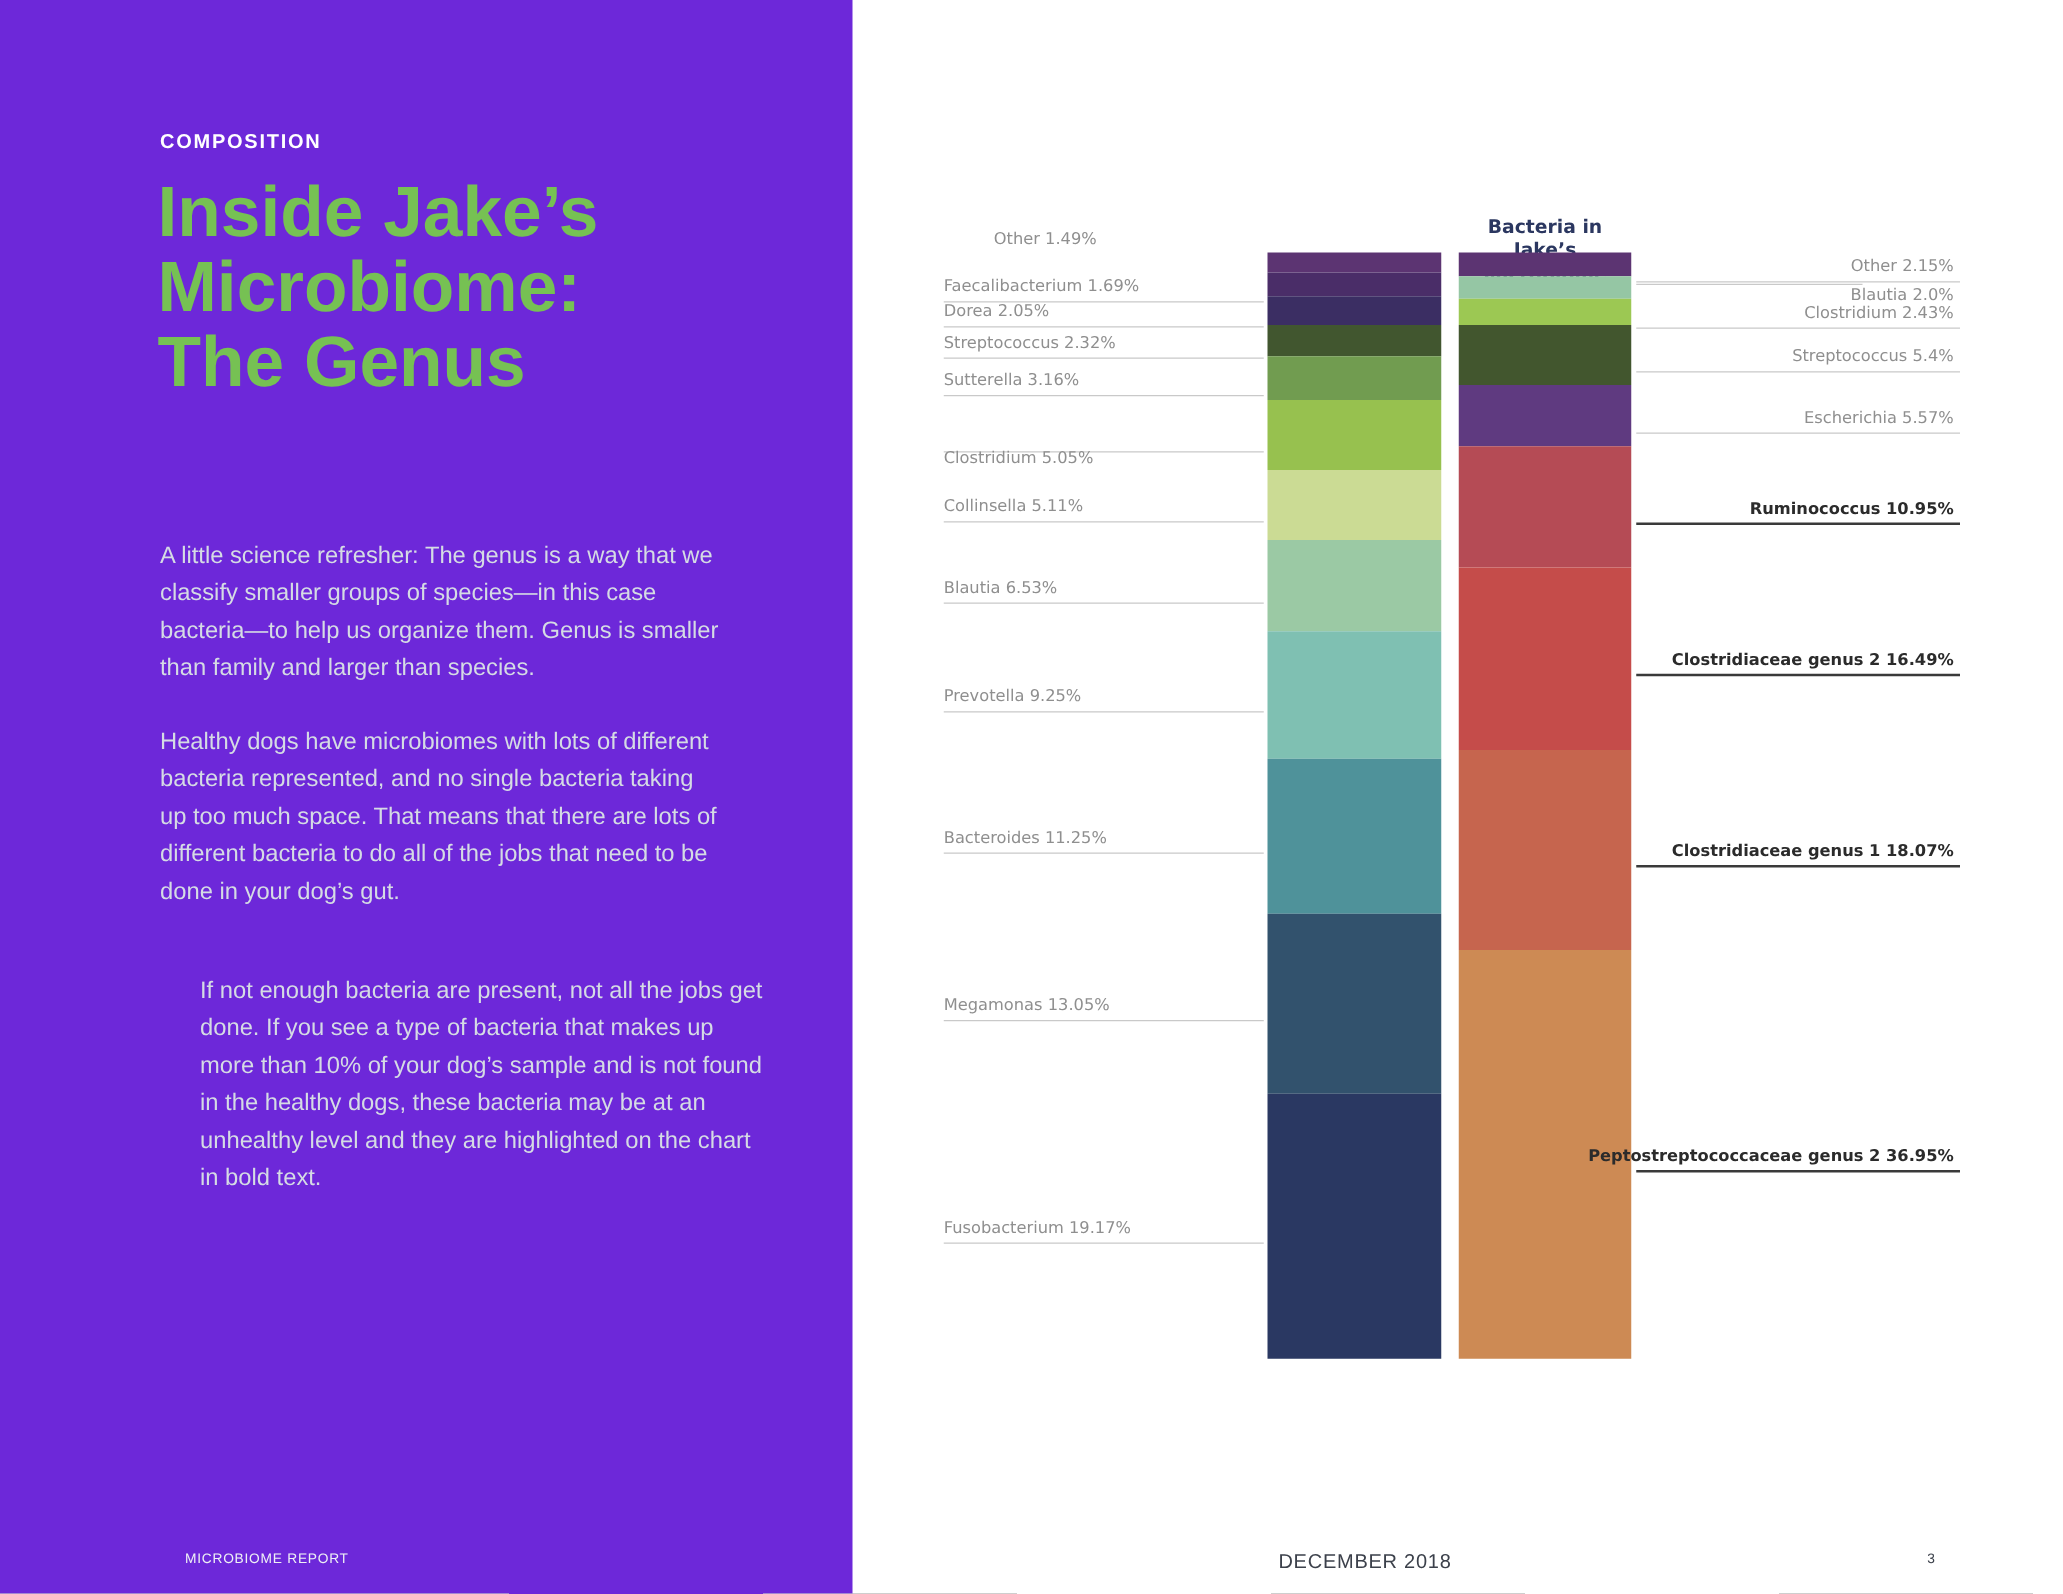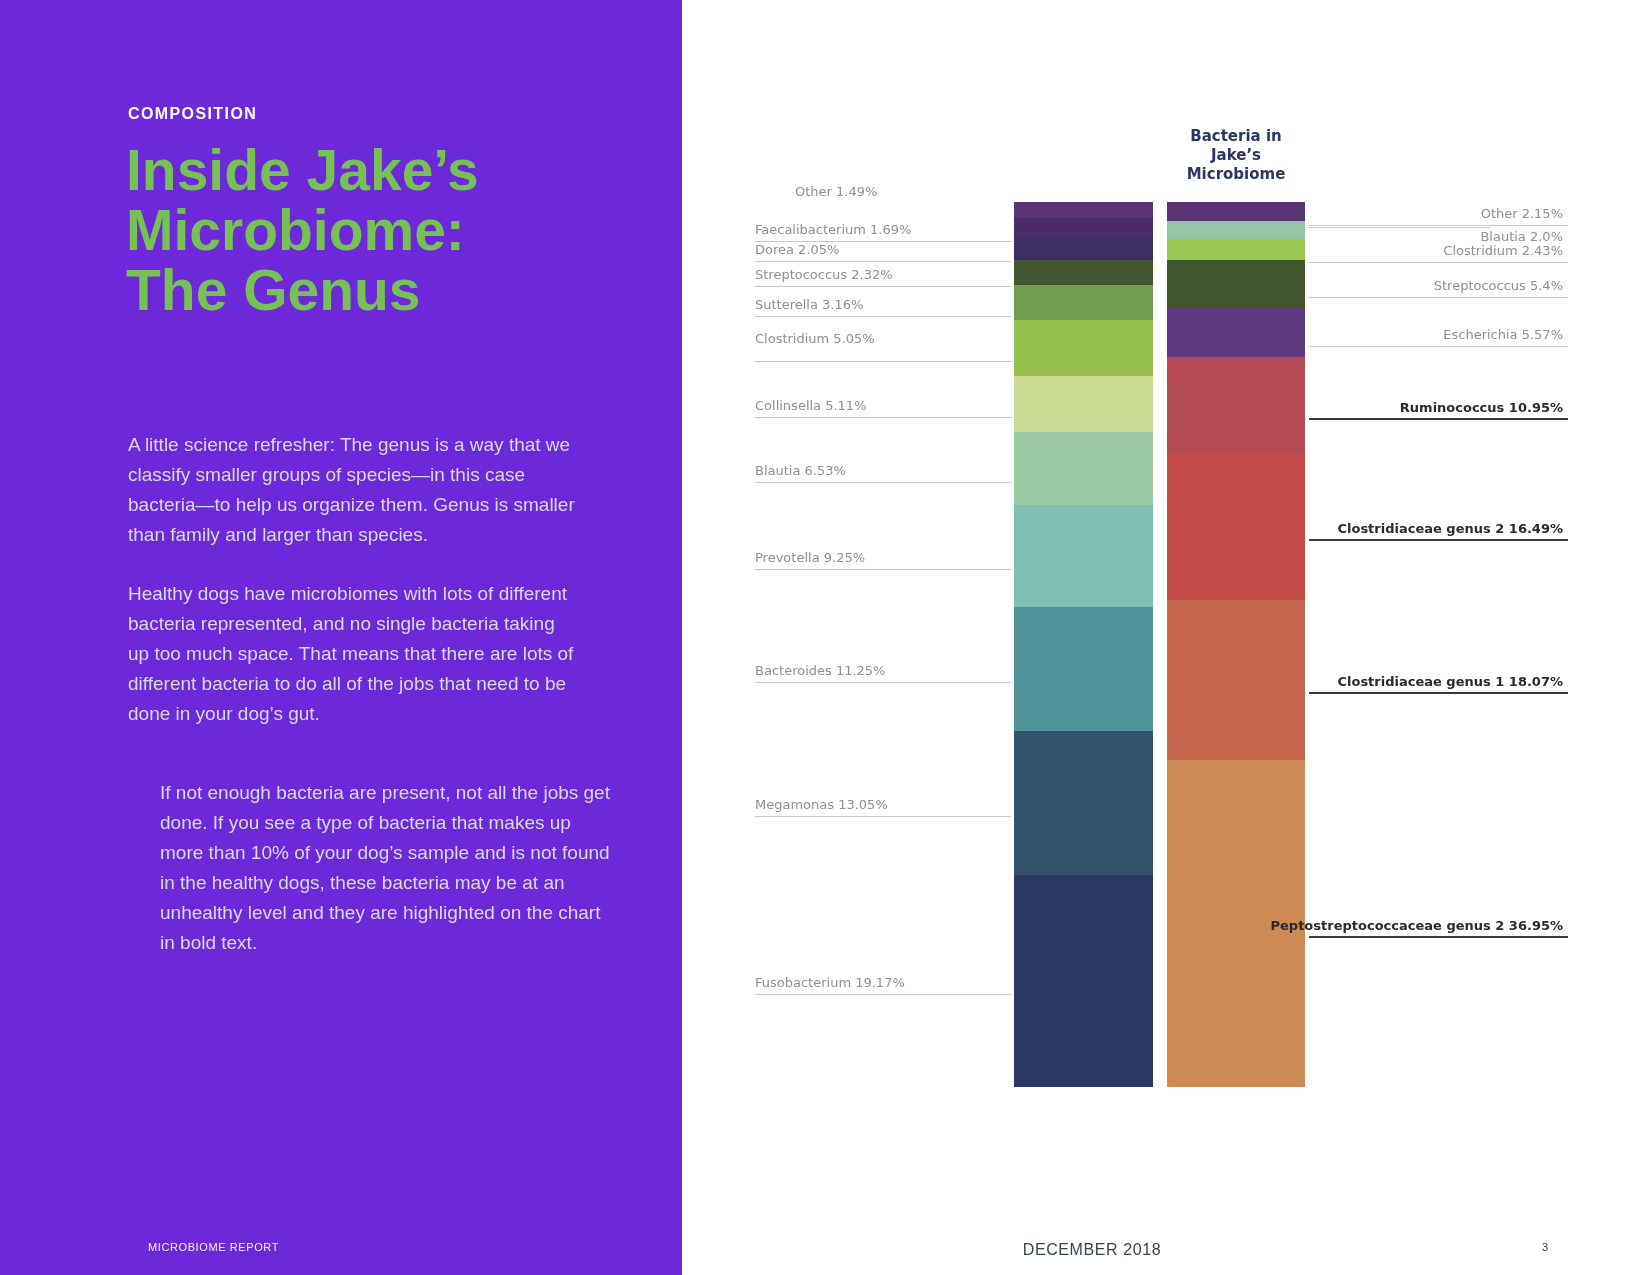--- a/index.html
+++ b/index.html
@@ -21,21 +21,21 @@
     position:absolute;left:128px;width:452px;color:#d5dbe4;font-size:19px;line-height:30px;
   }
   .p1{top:430px;} .p2{top:579px;} .p3{top:778px;margin-left:32px;} .p4{top:966px;}
   .p4 b{color:#f2f4f8;}
   .p4 .lib-link{text-decoration:underline;text-underline-offset:3px;}
   .sidebar-footer{
     position:absolute;left:148px;top:1241px;color:#eef0f5;font-size:11px;letter-spacing:0.6px;
   }
   .col-header{
     position:absolute;text-align:center;color:#2b3760;font-size:15px;font-weight:bold;
-    line-height:19px;font-family:"DejaVu Sans","Liberation Sans",sans-serif;
+    line-height:19px;font-family:"DejaVu Sans","Liberation Sans",sans-serif;margin-top:45px;
   }
   #col-header-0{left:933px;top:146px;width:300px;}
   #col-header-1{left:1086px;top:127px;width:300px;}
   .bar{position:absolute;top:202px;height:885px;}
   #bar-0{left:1014px;width:139px;}
   #bar-1{left:1167px;width:138px;}
   .bar-segment{width:100%;}
   .seg-label{
     position:absolute;height:18px;line-height:18px;font-size:13px;color:#8f8f8f;
     font-family:"DejaVu Sans","Liberation Sans",sans-serif;white-space:nowrap;
@@ -112,21 +112,21 @@
       <div class="seg-label side-left" style="top: 183px; margin-left: 40px;">Other 1.49%</div>
       <div class="seg-line side-left" style="top: 240.792px;"></div>
       <div class="seg-label side-left" style="top: 220.792px;">Faecalibacterium 1.69%</div>
       <div class="seg-line side-left" style="top: 261.448px;"></div>
       <div class="seg-label side-left" style="top: 241.448px;">Dorea 2.05%</div>
       <div class="seg-line side-left" style="top: 285.583px;"></div>
       <div class="seg-label side-left" style="top: 265.583px;">Streptococcus 2.32%</div>
       <div class="seg-line side-left" style="top: 315.849px;"></div>
       <div class="seg-label side-left" style="top: 295.849px;">Sutterella 3.16%</div>
       <div class="seg-line side-left" style="top: 361.193px;"></div>
-      <div class="seg-label side-left" style="top: 330px;">Clostridium 5.05%</div>
+      <div class="seg-label side-left" style="top: 358px;">Clostridium 5.05%</div>
       <div class="seg-line side-left" style="top: 417.306px;"></div>
       <div class="seg-label side-left" style="top: 397.306px;">Collinsella 5.11%</div>
       <div class="seg-line side-left" style="top: 481.594px;"></div>
       <div class="seg-label side-left" style="top: 461.594px;">Blautia 6.53%</div>
       <div class="seg-line side-left" style="top: 568.746px;"></div>
       <div class="seg-label side-left" style="top: 548.746px;">Prevotella 9.25%</div>
       <div class="seg-line side-left" style="top: 681.967px;"></div>
       <div class="seg-label side-left" style="top: 661.967px;">Bacteroides 11.25%</div>
       <div class="seg-line side-left" style="top: 816.175px;"></div>
       <div class="seg-label side-left" style="top: 796.175px;">Megamonas 13.05%</div>

